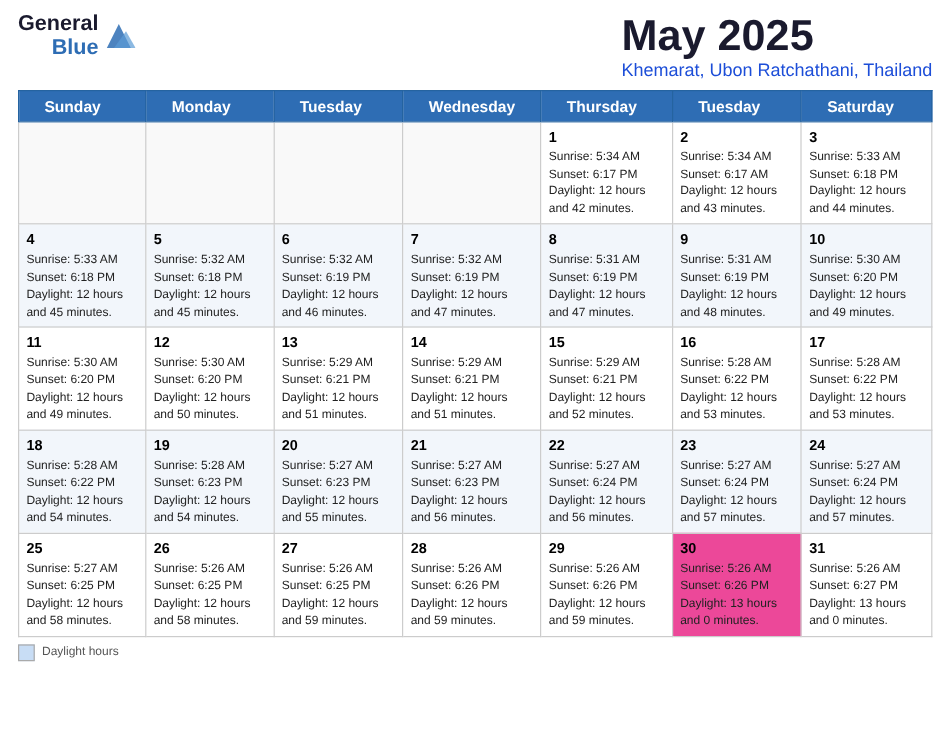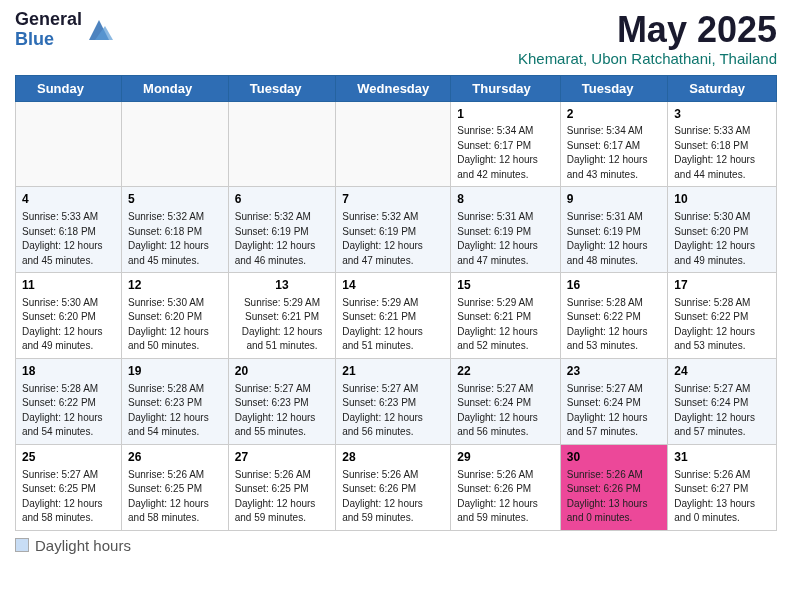--- a/index.html
+++ b/index.html
@@ -16,20 +16,21 @@
     }
     .header {
       display: flex;
       justify-content: space-between;
       align-items: flex-start;
       margin-bottom: 8px;
     }
     .logo {
       display: flex;
       align-items: center;
+      text-align: right;
     }
     .logo-text {
       display: flex;
       flex-direction: column;
       line-height: 1.1;
     }
     .logo-general {
       font-size: 18px;
       font-weight: bold;
       color: #1a1a2e;
@@ -38,31 +39,31 @@
       font-size: 18px;
       font-weight: bold;
       color: #2e6db4;
     }
     .logo-icon {
       width: 28px;
       height: 28px;
       margin-left: 3px;
     }
     .title-area {
-      text-align: right;
+      text-align: left;
     }
     .month-title {
       font-size: 36px;
       font-weight: bold;
       color: #1a1a2e;
       line-height: 1.1;
     }
     .location-title {
       font-size: 15px;
-      color: #0f766e;
+      color: #1d4ed8;
     }
     .calendar {
       width: 100%;
       border-collapse: collapse;
       border: 1px solid #ccc;
     }
     .calendar th {
       background-color: #2e6db4;
       color: #fff;
       text-align: left;
@@ -95,21 +96,21 @@
       display: block;
       margin-bottom: 2px;
     }
     .day-info {
       font-size: 10px;
       color: #222;
       line-height: 1.45;
     }
     .footer-note {
       margin-top: 6px;
-      font-size: 15px;
+      font-size: 10px;
       color: #555;
       display: flex;
       align-items: center;
       gap: 6px;
     }
     .footer-box {
       width: 14px;
       height: 14px;
       background: #c8ddf5;
       border: 1px solid #aaa;
@@ -236,21 +237,21 @@
 Daylight: 12 hours
 and 49 minutes.</div>
           </td>
           <td style="background: rgb(255, 255, 255);">
             <span class="day-num">12</span>
             <div class="day-info" style="white-space: pre-line;">Sunrise: 5:30 AM
 Sunset: 6:20 PM
 Daylight: 12 hours
 and 50 minutes.</div>
           </td>
-          <td style="background: rgb(255, 255, 255); text-align: center;">
+          <td style="background: rgb(255, 255, 255);">
             <span class="day-num">13</span>
             <div class="day-info" style="white-space: pre-line;">Sunrise: 5:29 AM
 Sunset: 6:21 PM
 Daylight: 12 hours
 and 51 minutes.</div>
           </td>
           <td style="background: rgb(255, 255, 255);">
             <span class="day-num">14</span>
             <div class="day-info" style="white-space: pre-line;">Sunrise: 5:29 AM
 Sunset: 6:21 PM

